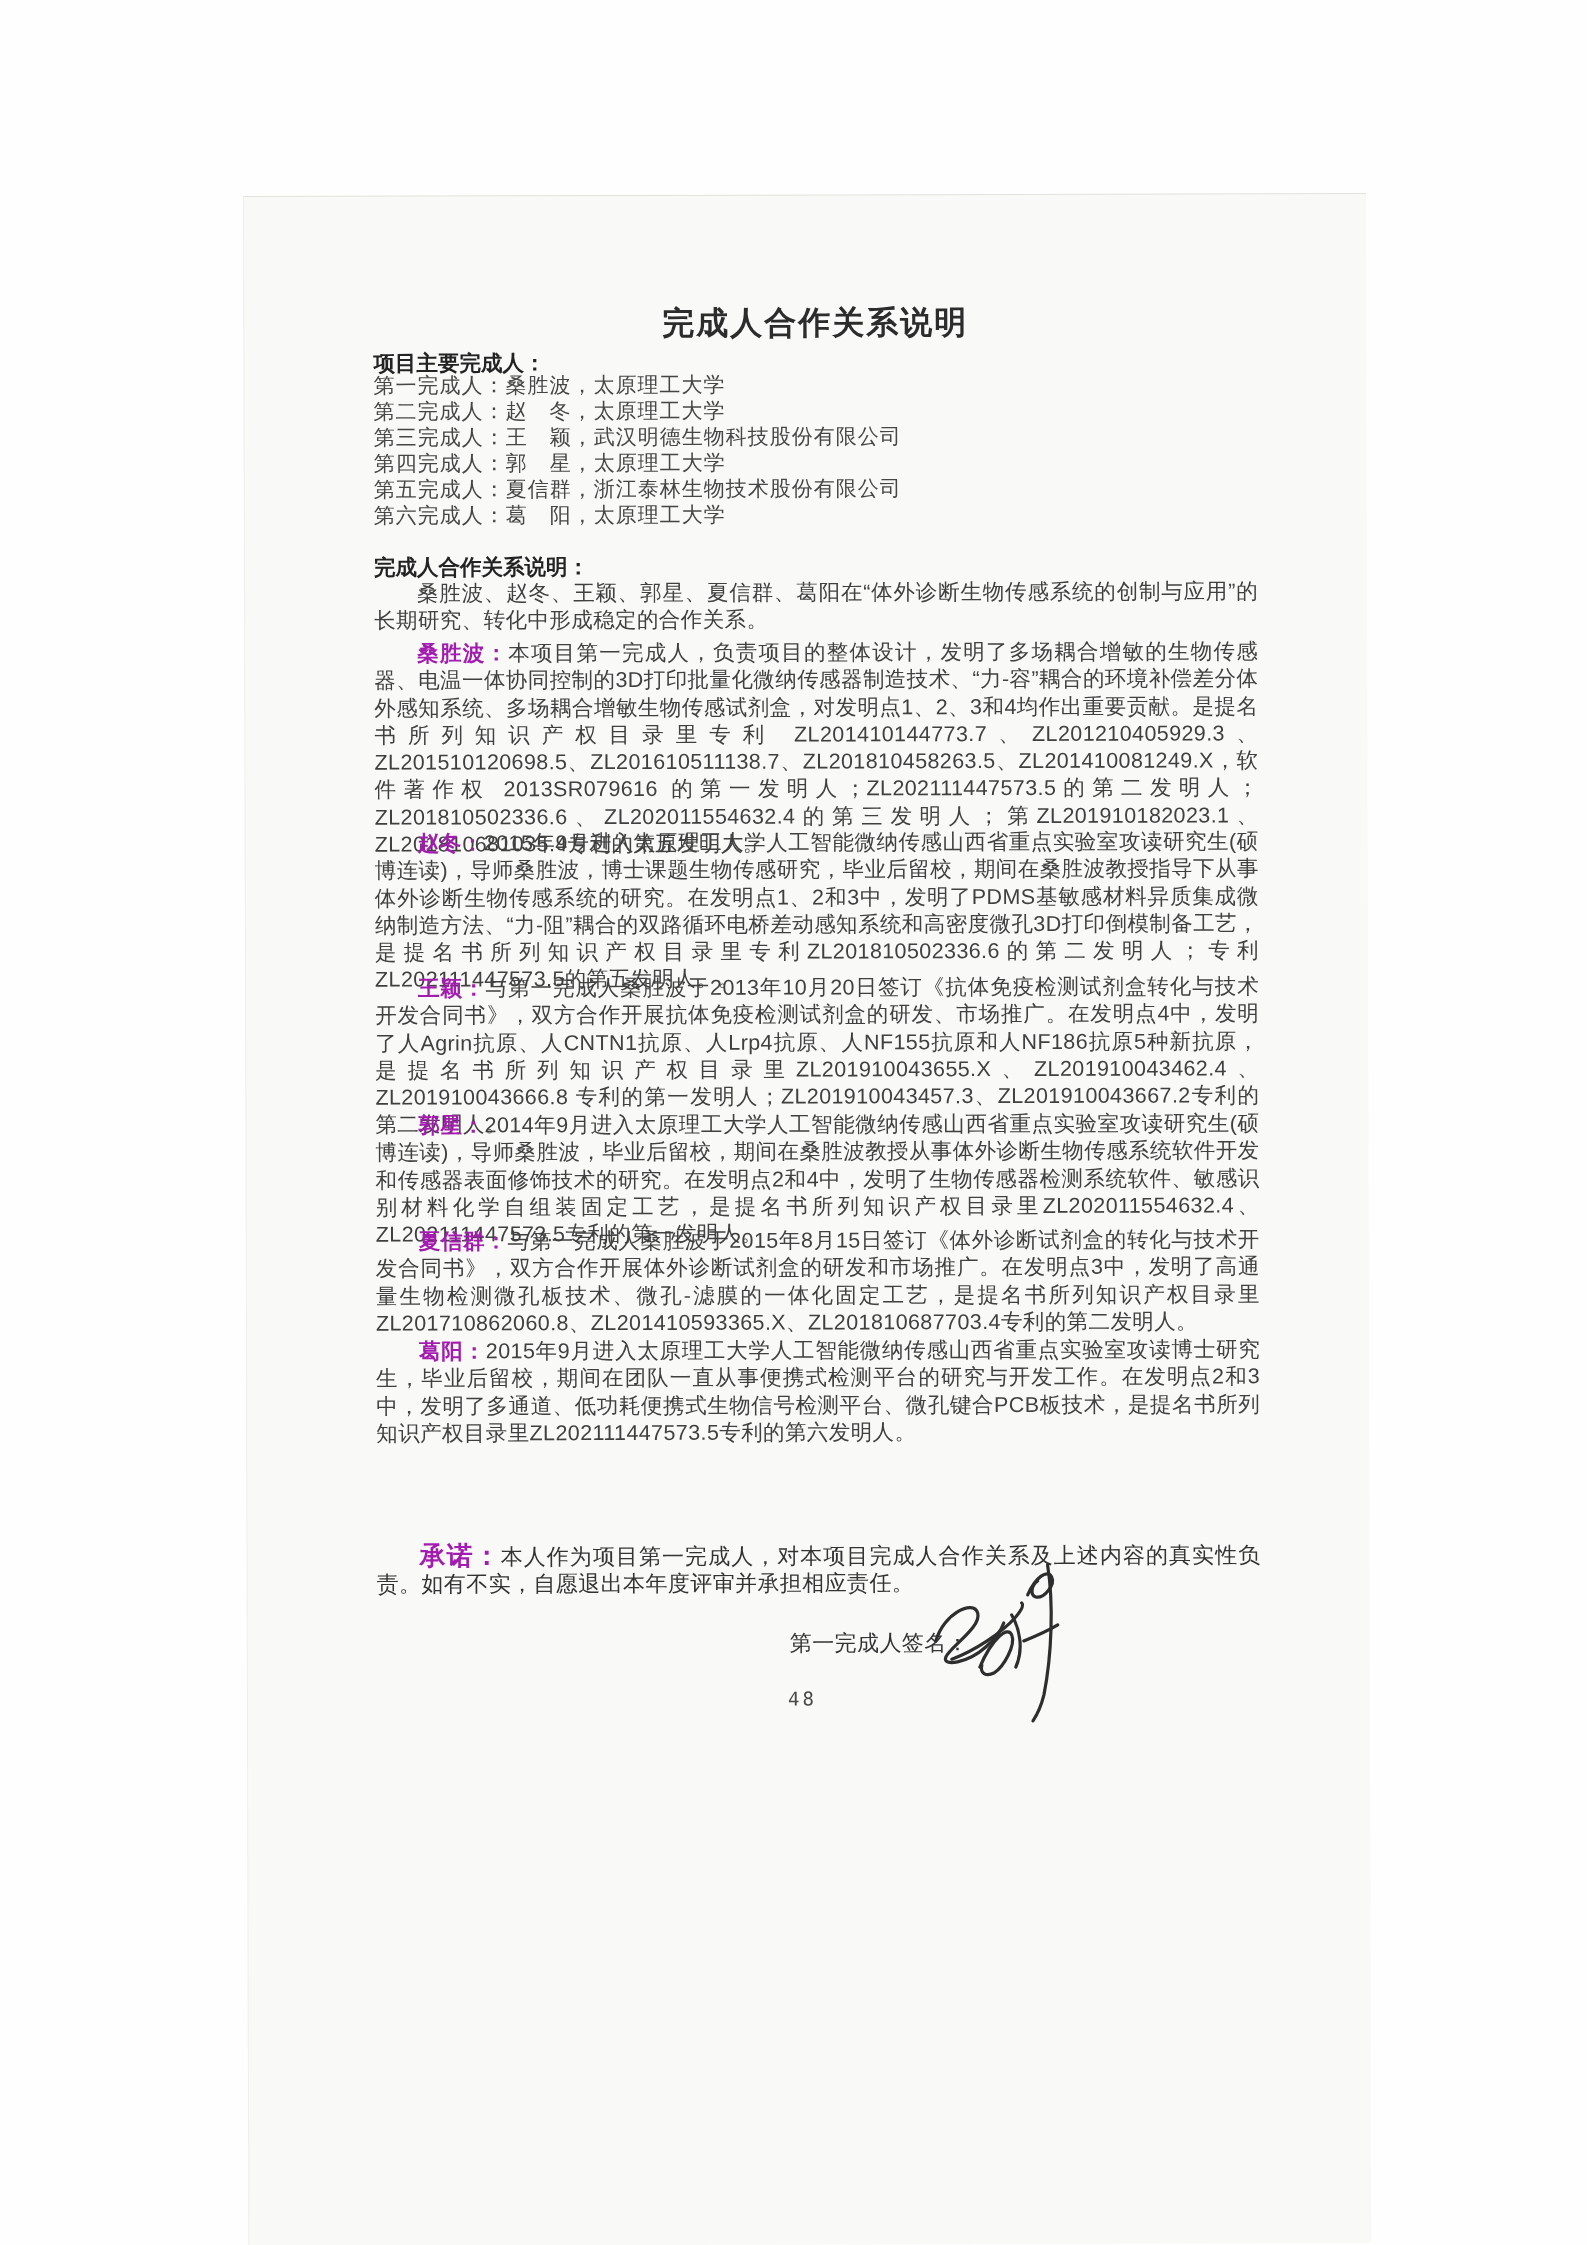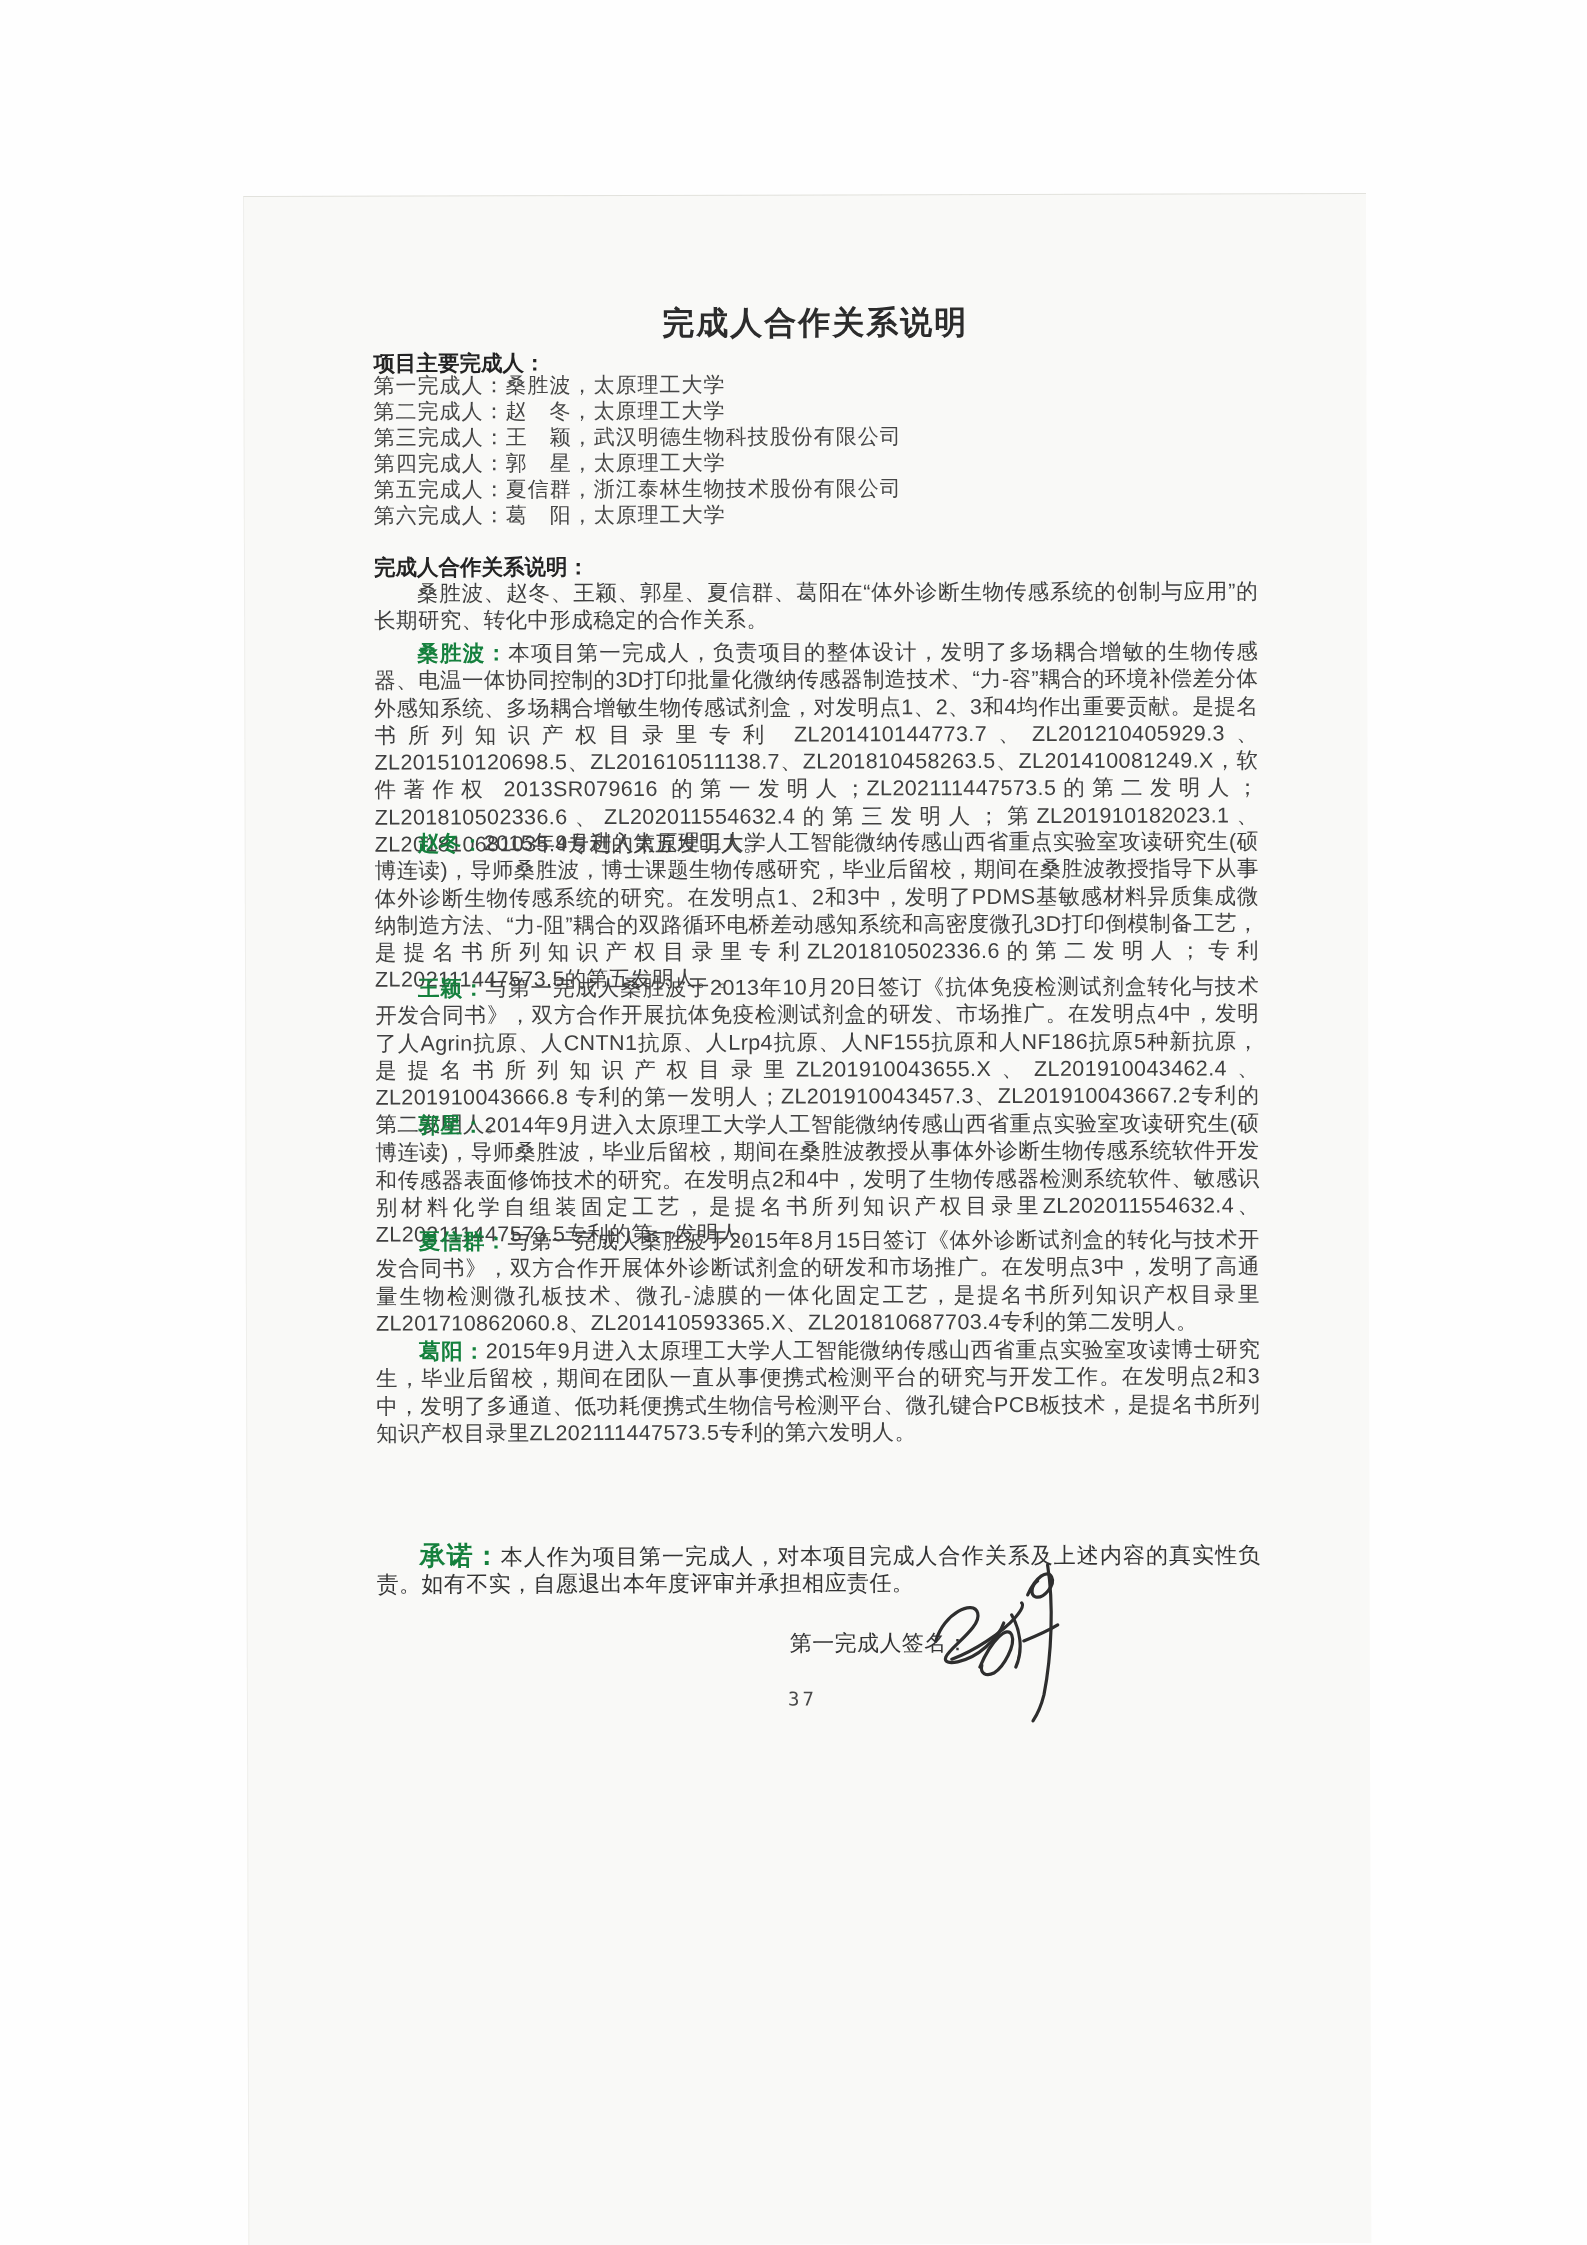--- a/index.html
+++ b/index.html
@@ -24,21 +24,21 @@
   }
   .sec-heading{font-weight:bold;color:#232323;font-size:21.5px;}
   .completers-heading{top:152px;}
   .completers-list{top:176px;font-size:21px;line-height:25.9px;color:#464646;letter-spacing:1px;}
   .completers-list div{white-space:pre;}
   .rel-heading{top:356px;}
   .para{
     font-size:21.5px;line-height:27.3px;text-align:justify;
     letter-spacing:0.4px;color:#404040;
   }
-  .para .lead{font-weight:bold;color:#15803d;}
+  .para .lead{font-weight:bold;color:#a21caf;}
   .indent{text-indent:43px;}
   .p-intro{top:384px;}
   .p-sang{top:444px;}
   .p-zhao{top:634px;}
   .p-wang{top:779px;}
   .p-guo{top:916px;}
   .p-xia{top:1032px;}
   .p-ge{top:1142px;}
   .p-commit{top:1346px;font-size:22px;color:#333;}
   .p-commit .lead{font-size:26px;}
@@ -92,15 +92,15 @@
   <svg class="signature-svg" viewBox="0 0 170 178" xmlns="http://www.w3.org/2000/svg">
     <path d="M20,86 C28,58 58,44 62,58 C66,72 34,92 30,102 C26,112 52,108 70,92 C80,83 86,74 88,68"></path>
     <path d="M36,104 C58,96 86,78 100,62 C106,55 108,50 106,48"></path>
     <path d="M64,112 C76,84 92,70 96,80 C100,90 88,112 78,118 C70,122 64,118 66,110"></path>
     <path d="M96,60 C104,74 108,94 100,112"></path>
     <path d="M112,40 C120,22 132,14 136,22 C140,30 128,44 120,42 C114,40 116,30 122,26"></path>
     <path d="M132,10 C138,48 136,100 128,140 C125,152 121,160 117,166"></path>
     <path d="M108,86 C118,82 132,76 142,70"></path>
   </svg>
 
-  <div class="page-number">37</div>
+  <div class="page-number">48</div>
 
 </div>
 
 </body></html>

